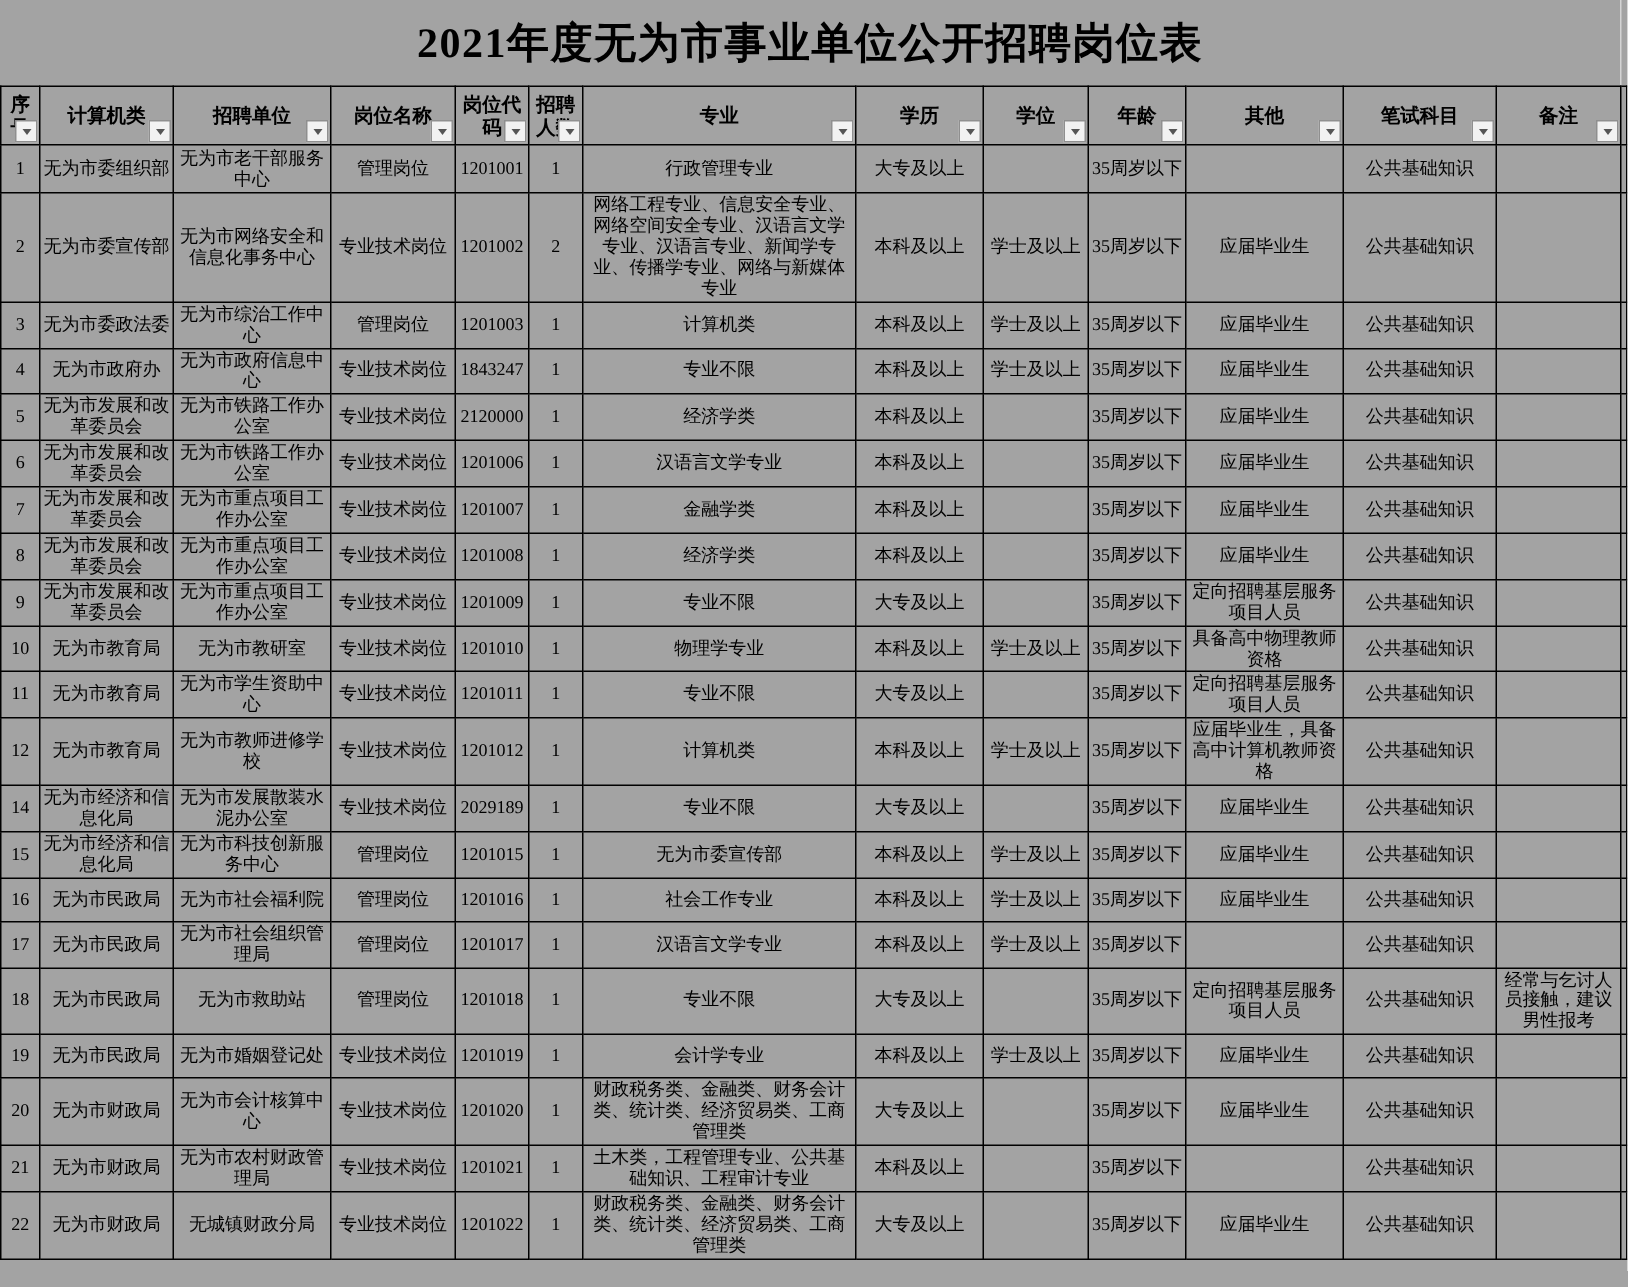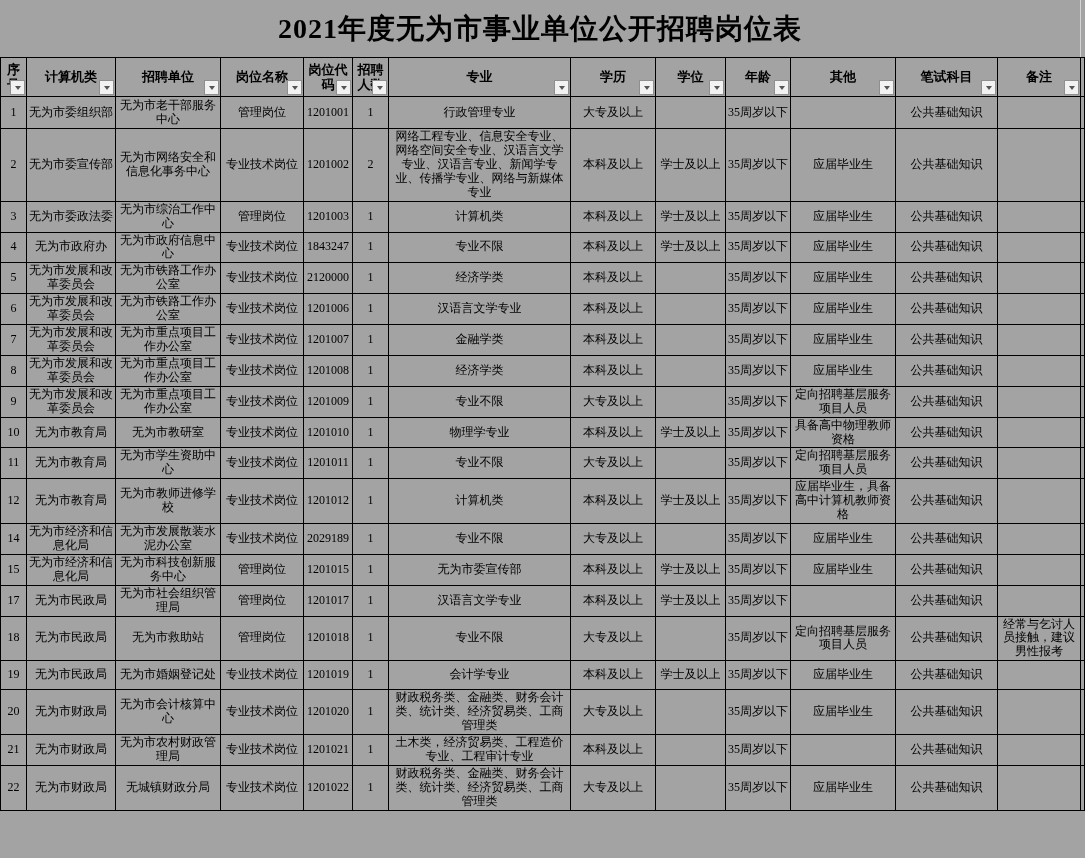--- a/index.html
+++ b/index.html
@@ -349,20 +349,36 @@
           <td>1</td>
           <td>无为市委宣传部</td>
           <td>本科及以上</td>
           <td>学士及以上</td>
           <td>35周岁以下</td>
           <td>应届毕业生</td>
           <td>公共基础知识</td>
           <td></td>
           <td class="filler"></td>
         </tr>
+        <tr style="height: 29px;">
+          <td>16</td>
+          <td>无为市民政局</td>
+          <td>无为市社会福利院</td>
+          <td>管理岗位</td>
+          <td>1201016</td>
+          <td>1</td>
+          <td>社会工作专业</td>
+          <td>本科及以上</td>
+          <td>学士及以上</td>
+          <td>35周岁以下</td>
+          <td>应届毕业生</td>
+          <td>公共基础知识</td>
+          <td></td>
+          <td class="filler"></td>
+        </tr>
         <tr style="height: 29px; padding-left: 46px;">
           <td>17</td>
           <td>无为市民政局</td>
           <td>无为市社会组织管理局</td>
           <td>管理岗位</td>
           <td>1201017</td>
           <td>1</td>
           <td>汉语言文学专业</td>
           <td>本科及以上</td>
           <td>学士及以上</td>
@@ -420,21 +436,21 @@
           <td></td>
           <td class="filler"></td>
         </tr>
         <tr style="height: 29px;">
           <td>21</td>
           <td>无为市财政局</td>
           <td>无为市农村财政管理局</td>
           <td>专业技术岗位</td>
           <td>1201021</td>
           <td>1</td>
-          <td>土木类，经济贸易类、工程造价专业、工程审计专业</td>
+          <td>土木类，工程管理专业、公共基础知识、工程审计专业</td>
           <td>本科及以上</td>
           <td></td>
           <td>35周岁以下</td>
           <td></td>
           <td>公共基础知识</td>
           <td></td>
           <td class="filler"></td>
         </tr>
         <tr style="height: 43px;">
           <td>22</td>

